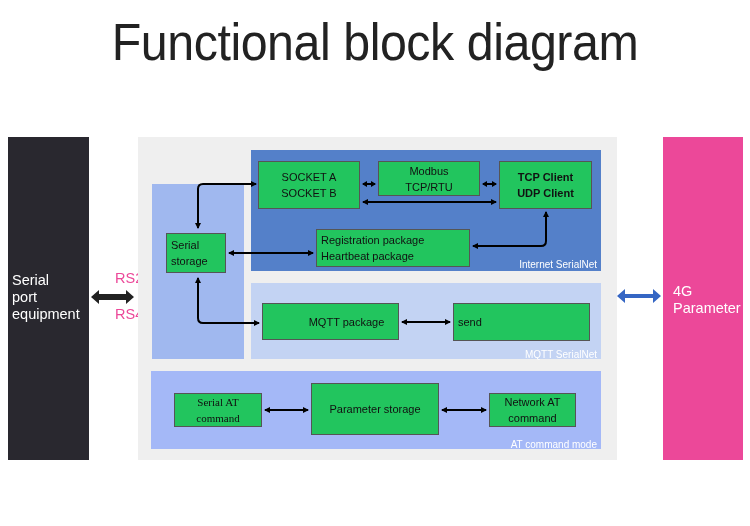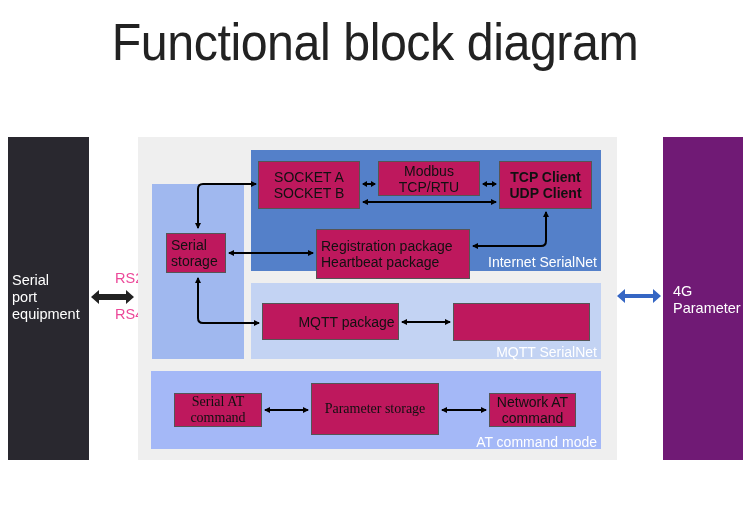--- a/index.html
+++ b/index.html
@@ -7,25 +7,25 @@
          font-family:"Liberation Sans", sans-serif; color:#111; }
   .abs { position:absolute; box-sizing:border-box; }
   #title { left:0; top:12px; width:750px; text-align:center; font-size:52px;
            color:#222; letter-spacing:-0.5px; transform:scaleX(0.93); }
   .panel-dark { background:#29282f; }
   .panel-grey { background:#efefef; }
   .panel-int { background:#5480c9; }
   .panel-mqtt { background:#c3d3f3; }
   .panel-at { background:#a4b8f7; }
   .panel-left { background:#a0b8ef; }
-  .panel-4g { background:#701a75; }
-  .box { background:#be185d; border:1px solid #555; font-size:14px; line-height:16px;
+  .panel-4g { background:#ec4899; }
+  .box { background:#22c55e; border:1px solid #555; font-size:11px; line-height:16px;
          display:flex; align-items:center; justify-content:center; text-align:center; }
   .box.left { justify-content:flex-start; text-align:left; padding-left:4px; }
-  .caption { color:#fff; font-size:14px; text-align:right; }
+  .caption { color:#fff; font-size:10px; text-align:right; }
   .side-text { color:#fff; font-size:14.5px; line-height:17px; }
   .rs { color:#ec4899; font-size:14.5px;margin-left:24px; }
   svg#arrows { position:absolute; left:0; top:0; width:750px; height:526px; pointer-events:none; }
 </style>
 </head>
 <body>
 
 <div id="title" class="abs">Functional block diagram</div>
 
 <div class="abs panel-dark" style="left:8px; top:137px; width:81px; height:323px;">
@@ -83,44 +83,45 @@
   </div>
 </div>
 
 <div class="abs box" style="left:499px; top:161px; width:93px; height:48px;font-weight:bold;">
   <div>
     <div>TCP Client</div>
     <div>UDP Client</div>
   </div>
 </div>
 
-<div class="abs box left" style="left:316px; top:229px; width:154px; height:50px;">
+<div class="abs box left" style="left:316px; top:229px; width:154px; height:38px;">
   <div>
     <div>Registration package</div>
     <div>Heartbeat package</div>
   </div>
 </div>
 
 <div class="abs box" style="left:262px; top:303px; width:137px; height:37px;padding-left:32px;">
   <div>MQTT package</div>
 </div>
 
 <div class="abs box left" style="left:453px; top:303px; width:137px; height:38px;">
   <div>
+    <div>send</div>
   </div>
 </div>
 
 <div class="abs box" style="left:174px; top:393px; width:88px; height:34px;font-family:Liberation Serif, serif;">
   <div>
     <div>Serial AT</div>
     <div>command</div>
   </div>
 </div>
 
-<div class="abs box" style="left:311px; top:383px; width:128px; height:52px;font-family:Liberation Serif, serif;">
+<div class="abs box" style="left:311px; top:383px; width:128px; height:52px;">
   <div>Parameter storage</div>
 </div>
 
 <div class="abs box" style="left:489px; top:393px; width:87px; height:34px;align-items:flex-end;">
   <div>
     <div>Network AT</div>
     <div>command</div>
   </div>
 </div>
 

